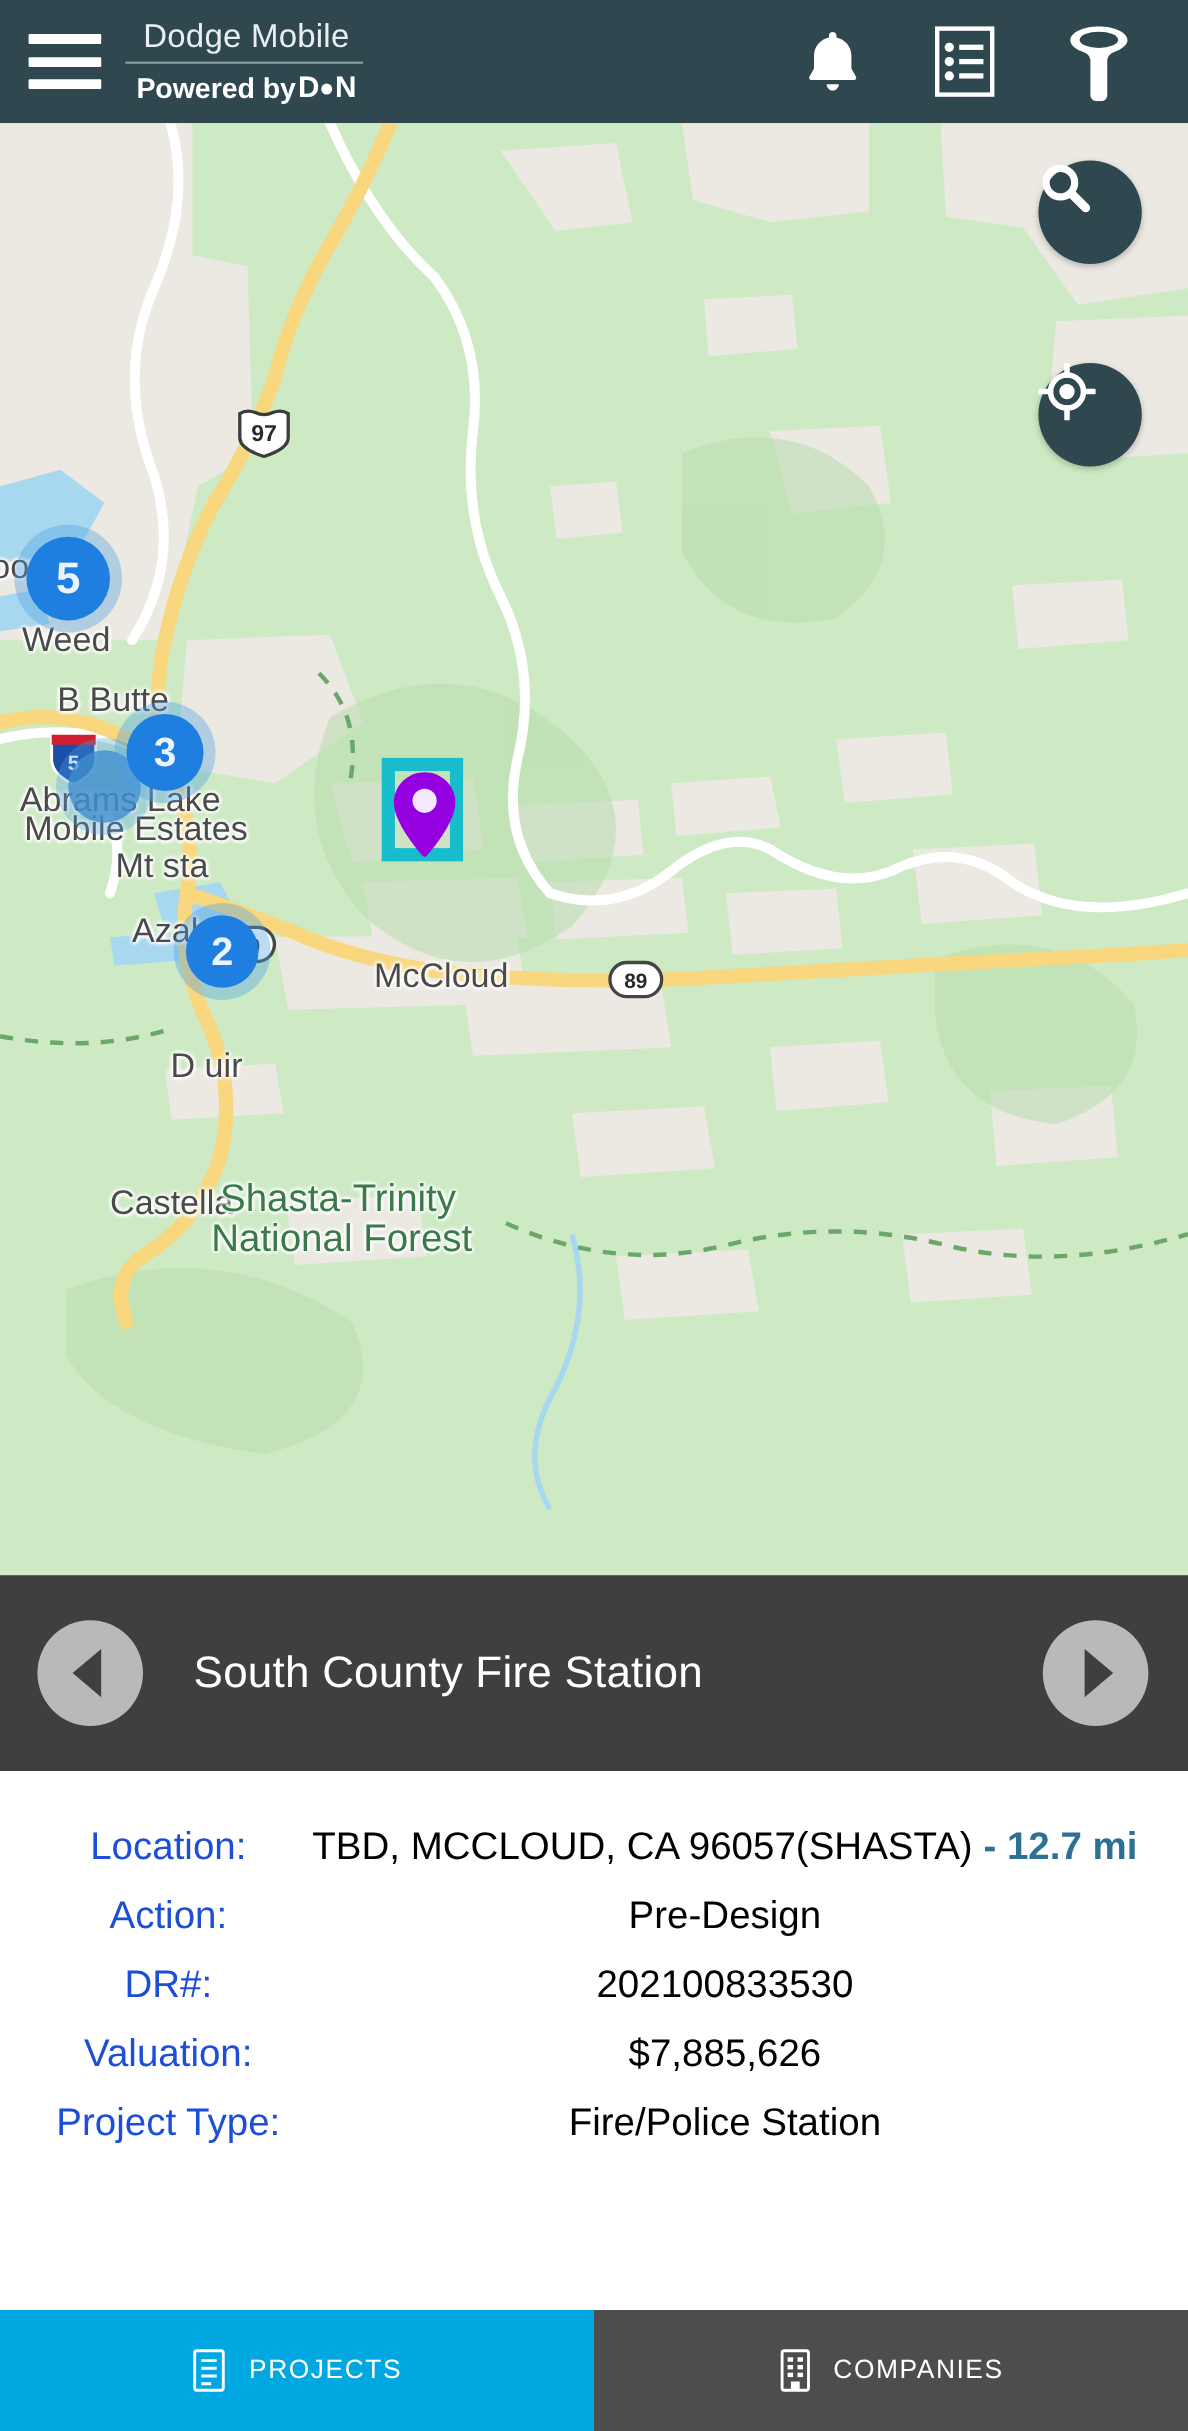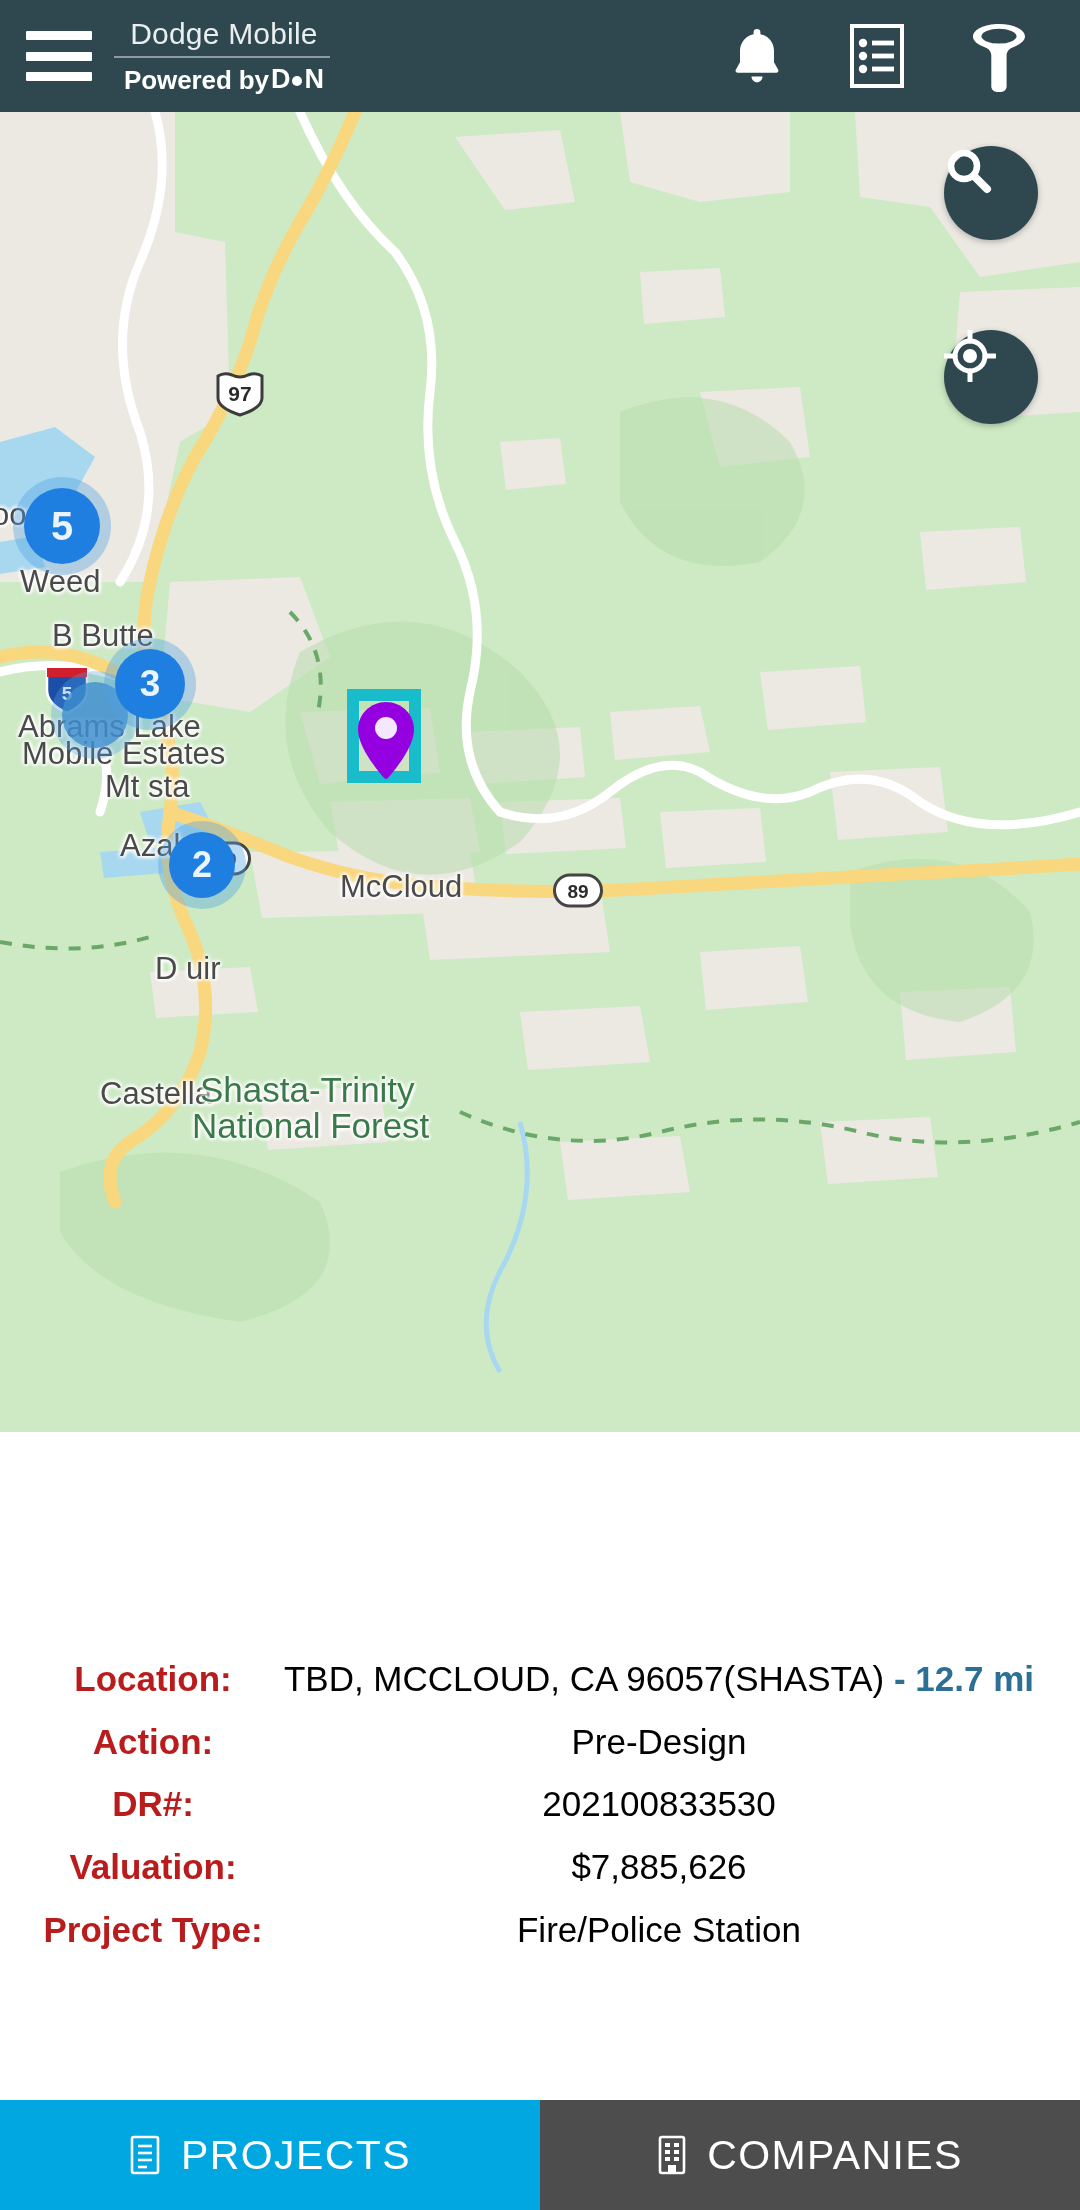--- a/index.html
+++ b/index.html
@@ -108,34 +108,34 @@
     letter-spacing:.2px;
   }
 
   
   .details {
     position:absolute; top:1610px; left:0; width:1080px; height:486px;
     background:#ffffff; padding:48px 34px 0 34px;
   }
   .drow { display:flex; margin-bottom:20px; align-items:flex-start; }
   .dlabel {
-    width:238px; flex:0 0 238px; font-size:35px; font-weight:700;
-    color:#b91c1c; line-height:1.22;
+    width:238px; flex:0 0 238px; font-size:35px; font-weight:400;
+    color:#1d4ed8; line-height:1.22;
   }
   .dvalue { font-size:35px; color:#000; line-height:1.22; flex:1; }
   .dist { color:#2e6f96; font-weight:700; }
 
   
   .tabbar {
     position:absolute; bottom:0; left:0; width:1080px; height:110px;
     display:flex;
   }
   .tab {
     flex:1; display:flex; align-items:center; justify-content:center;
-    gap:20px; cursor:pointer; color:#ffffff; font-size:41px;
+    gap:20px; cursor:pointer; color:#ffffff; font-size:24px;
     letter-spacing:1.4px; font-weight:400;
   }
   .tab.active { background:#00a7e1; }
   .tab.inactive { background:#4d4d4d; }
 </style>
 </head>
 <body>
 
 <div id="app">
 
@@ -332,20 +332,29 @@
     <div class="pin-box" style="left:347px; top:577px; width:74px; height:94px;"></div>
     <div class="pin" style="left:355px; top:588px;">
       <svg width="62" height="80" viewBox="0 0 62 80" aria-hidden="true">
         <path d="M31 2C15.5 2 3 14.3 3 29.4c0 19.4 24 46.3 26.1 48.6a2.6 2.6 0 0 0 3.8 0C35 75.7 59 48.8 59 29.4 59 14.3 46.5 2 31 2z" fill="#9400e0"></path>
         <circle cx="31" cy="28" r="11" fill="#f4e8ff"></circle>
       </svg>
     </div>
 
   </div>
 
+  <div class="titlebar">
+    <div class="navbtn" id="nav-prev">
+      <div class="arrow-l"></div>
+    </div>
+    <div class="project-title">South County Fire Station</div>
+    <div class="navbtn" id="nav-next">
+      <div class="arrow-r"></div>
+    </div>
+  </div>
 
   <div class="details">
 
     <div class="drow">
       <div class="dlabel">Location:</div>
       <div class="dvalue"><span>TBD, MCCLOUD, CA 96057(SHASTA)</span><span class="dist"> - 12.7 mi</span></div>
     </div>
 
     <div class="drow">
       <div class="dlabel">Action:</div>

